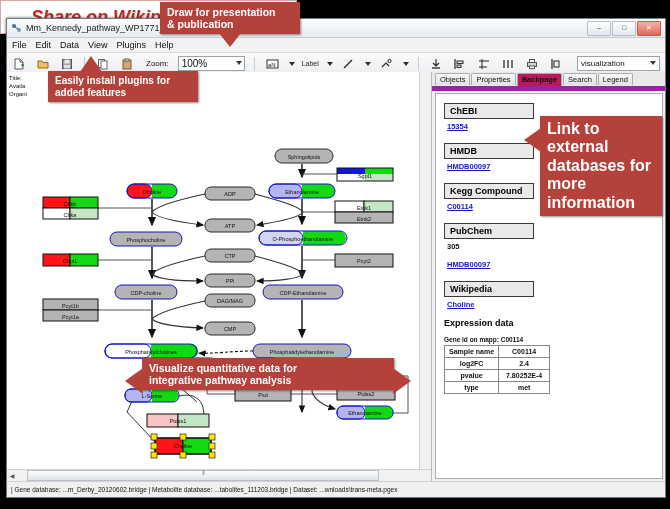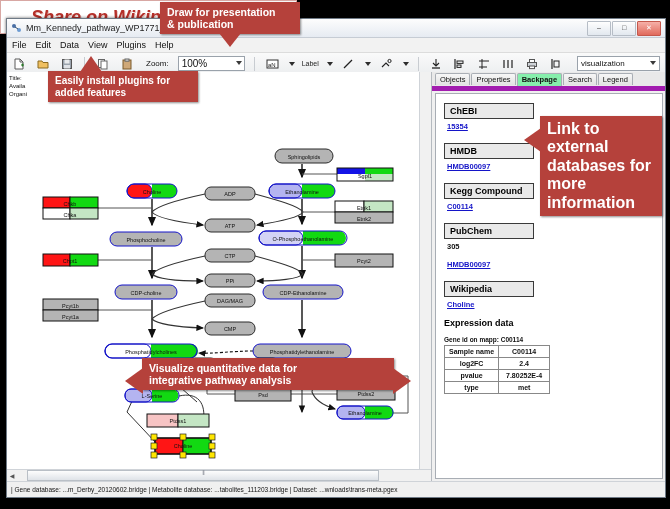--- a/index.html
+++ b/index.html
@@ -70,21 +70,21 @@
   .hscroll .end{width:10px;height:11px;display:flex;align-items:center;justify-content:center;
     font-size:6px;color:#555;}
   .vscroll{position:absolute;right:0;top:0;bottom:11px;width:11px;background:#f1f1f1;
     border-left:1px solid #cfd3d8;}
 
   
   .tabstrip{height:14px;background:#e9e9e9;border-bottom:5px solid #a21caf;
     display:flex;align-items:center;padding-left:3px;gap:1px;}
   .tab{font-size:7.5px;padding:1px 4px 1px;border:1px solid #a9aeb5;border-bottom:none;
     background:linear-gradient(#f7f7f7,#e2e2e2);color:#111;border-radius:2px 2px 0 0;}
-  .tab.active{background:#86efac;font-weight:bold;padding-bottom:2px;}
+  .tab.active{background:#be185d;font-weight:bold;padding-bottom:2px;}
 
   .backpage{flex:1;background:#fff;margin:2px 2px 2px 3px;border:1px solid #a8adb4;
     position:relative;overflow:hidden;padding:6px 0 0 8px;}
   .bp-head{display:inline-block;min-width:78px;border:1px solid #3a3a3a;background:#e9e9e9;
     font-size:9px;font-weight:bold;padding:2px 5px;margin-bottom:3px;color:#000;}
   .bp-link{font-size:7.5px;color:#1414c8;text-decoration:underline;font-weight:bold;
     display:block;margin:0 0 9px 3px;}
   .bp-plain{font-size:7.5px;color:#111;display:block;margin:0 17px 9px 3px;font-weight:bold;}
   .bp-exp{font-size:9px;font-weight:bold;color:#000;margin:2px 16px 8px 0;}
   .bp-geneid{font-size:6.5px;color:#111;font-weight:bold;margin-bottom:2px;}

